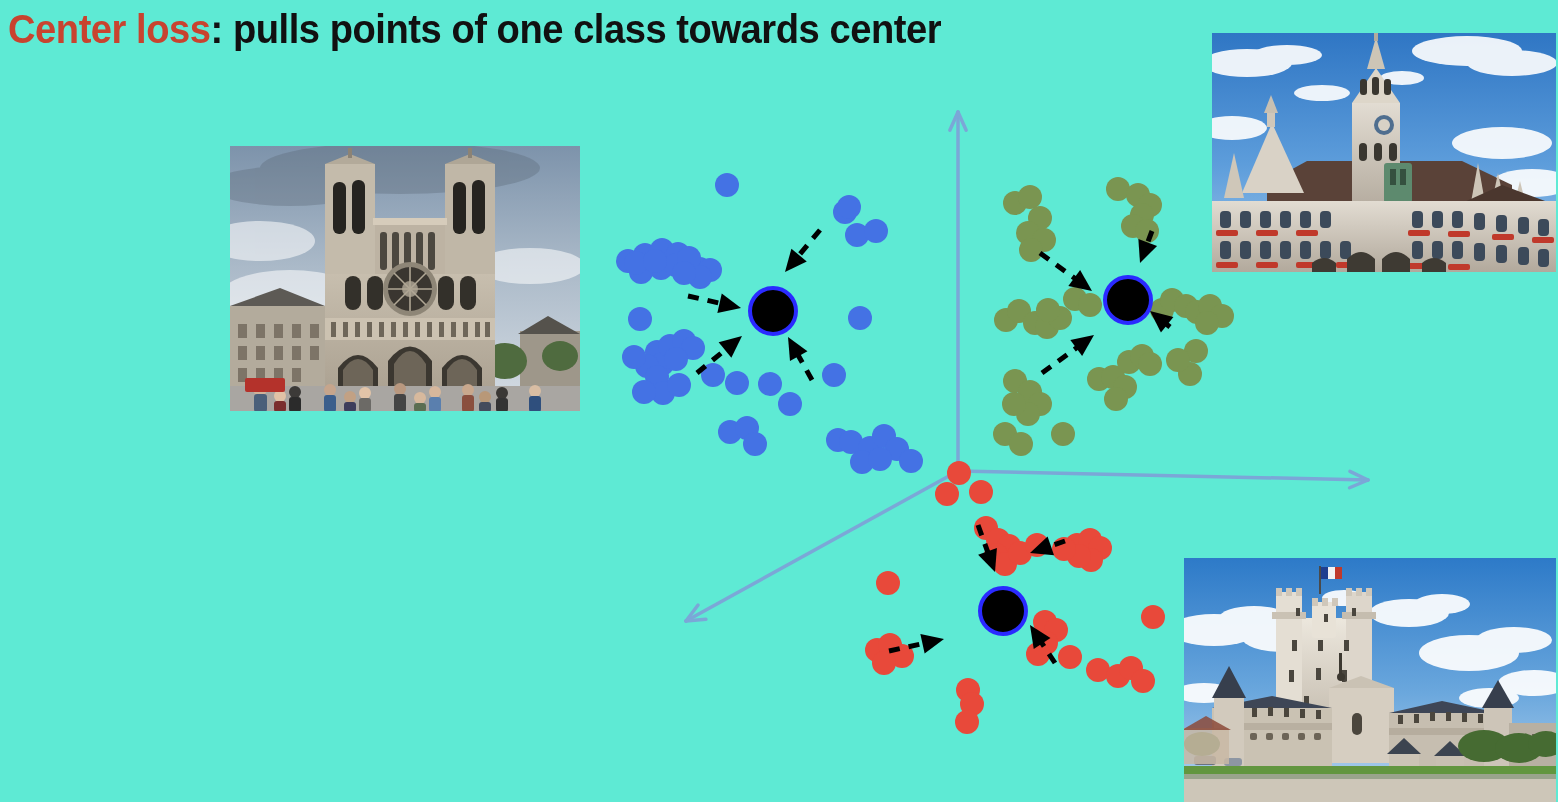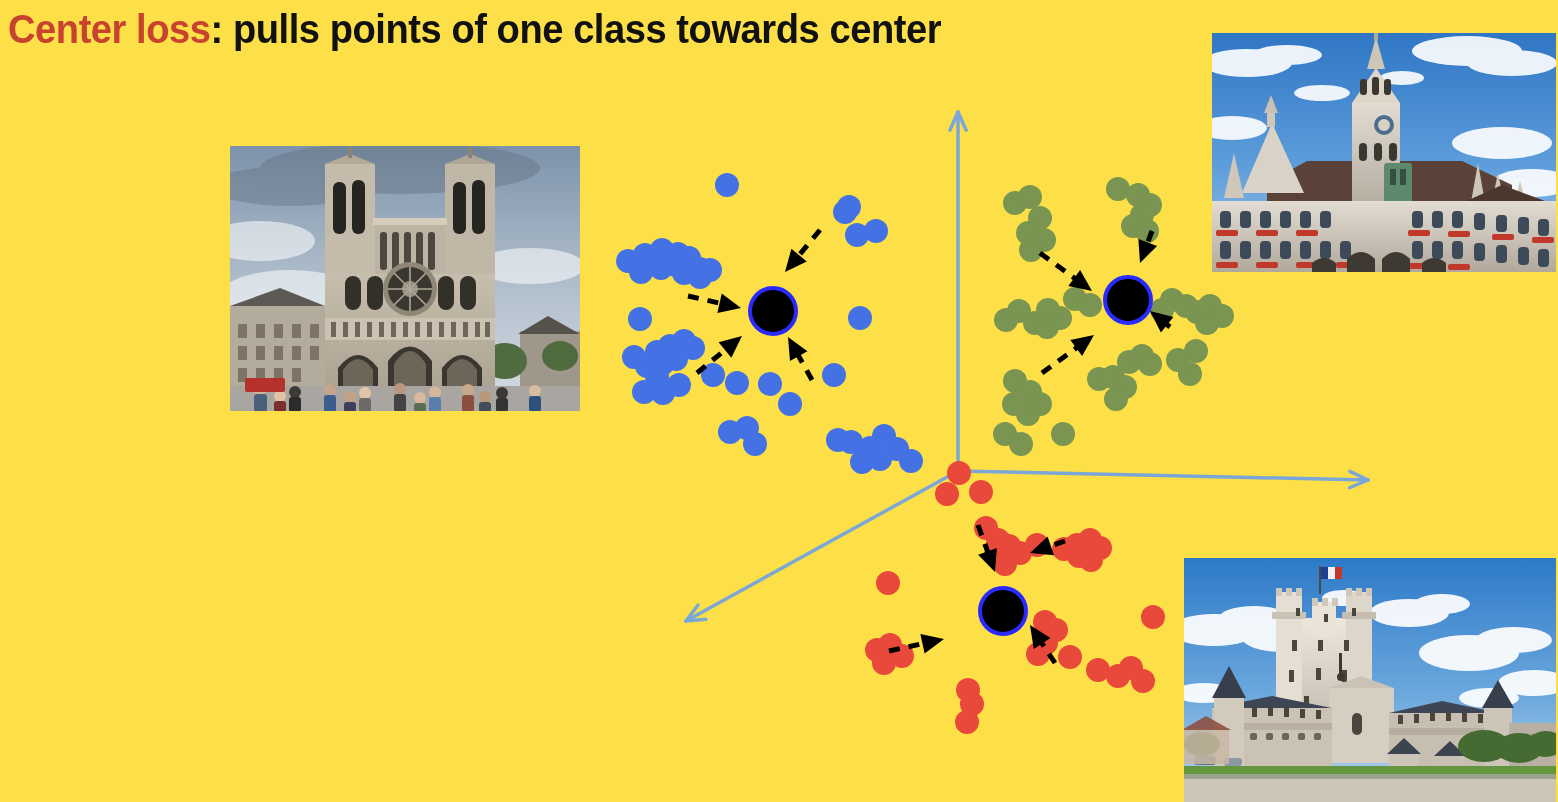--- a/index.html
+++ b/index.html
@@ -4,21 +4,21 @@
 <title>Center loss slide</title>
 <style>
   html,body{margin:0;padding:0;}
   body{
     width:1558px;height:802px;
     background:#f4f4f4;
     font-family:"Liberation Sans","DejaVu Sans",sans-serif;
     overflow:hidden;
     position:relative;
   }
-  #slide{position:absolute;inset:0;width:1558px;height:802px;background:#fde047;}
+  #slide{position:absolute;inset:0;width:1558px;height:802px;background:#5eead4;}
 
   
   #title{
     position:absolute;left:8px;top:6px;
     font-size:41px;font-weight:bold;
     letter-spacing:-0.5px;
     white-space:nowrap;
     color:#111111;
     font-family:"Liberation Sans","DejaVu Sans",sans-serif;
     transform:scaleX(0.93);transform-origin:left top;

